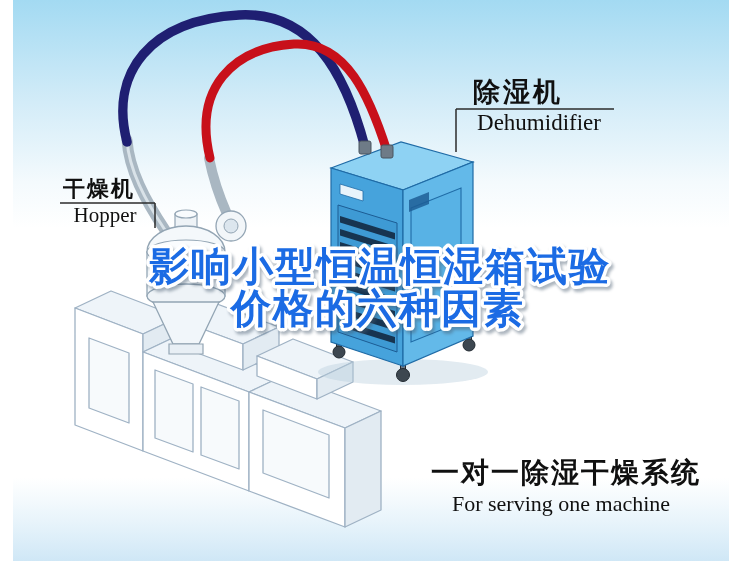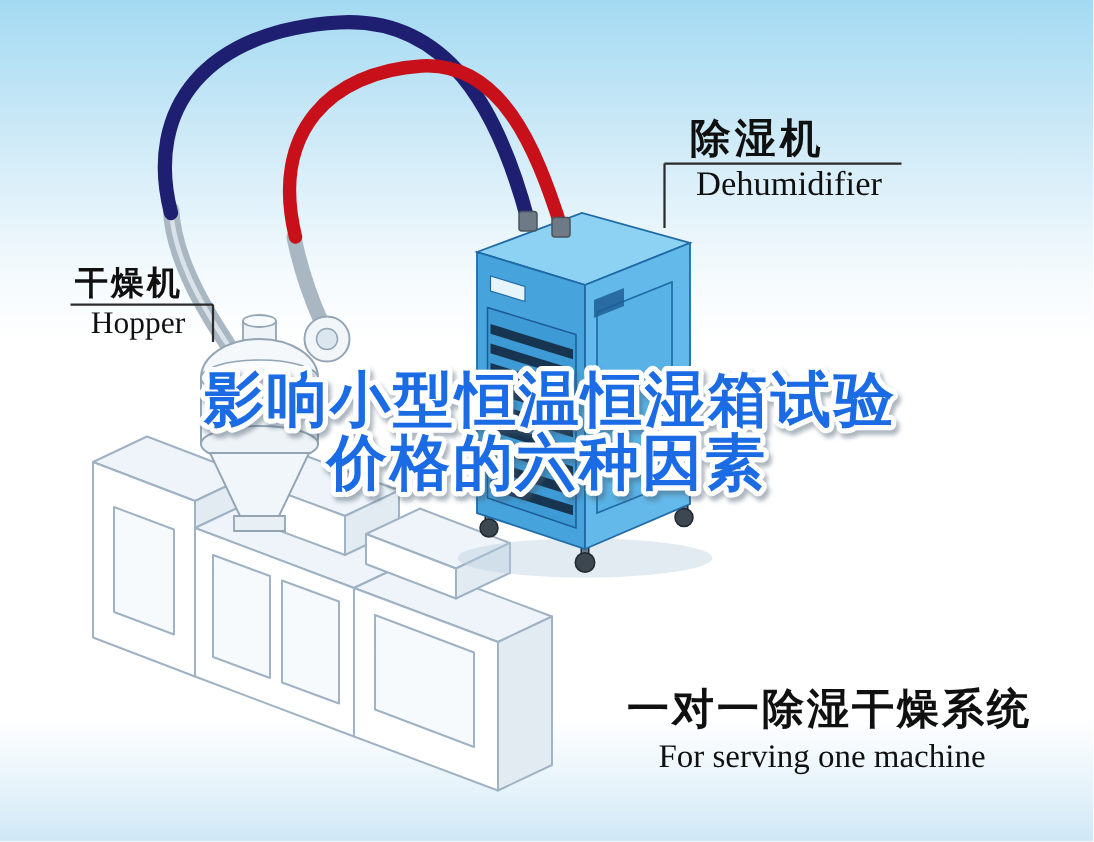--- a/index.html
+++ b/index.html
@@ -1,17 +1,17 @@
 <!DOCTYPE html>
 <html><head>
 <meta charset="utf-8">
 <style>
   html,body{margin:0;padding:0;background:#ffffff;}
   body{width:729px;height:561px;overflow:hidden;font-family:"Liberation Sans",sans-serif;}
-  .canvas{position:relative;width:625px;height:561px;}
+  .canvas{position:relative;width:625px;height:561px;padding-left:13px;}
   svg{display:block;}
   text{user-select:none;}
   .zh-label{font-family:"Liberation Sans",sans-serif;font-weight:700;fill:#101010;}
   .en-label{font-family:"Liberation Serif",serif;fill:#101010;}
   .title-text{font-family:"Liberation Sans",sans-serif;font-weight:700;
               paint-order:stroke;stroke:#ffffff;stroke-width:7px;stroke-linejoin:round;
               fill:#1b6be4;letter-spacing:2px;}
 </style>
 </head>
 <body>

